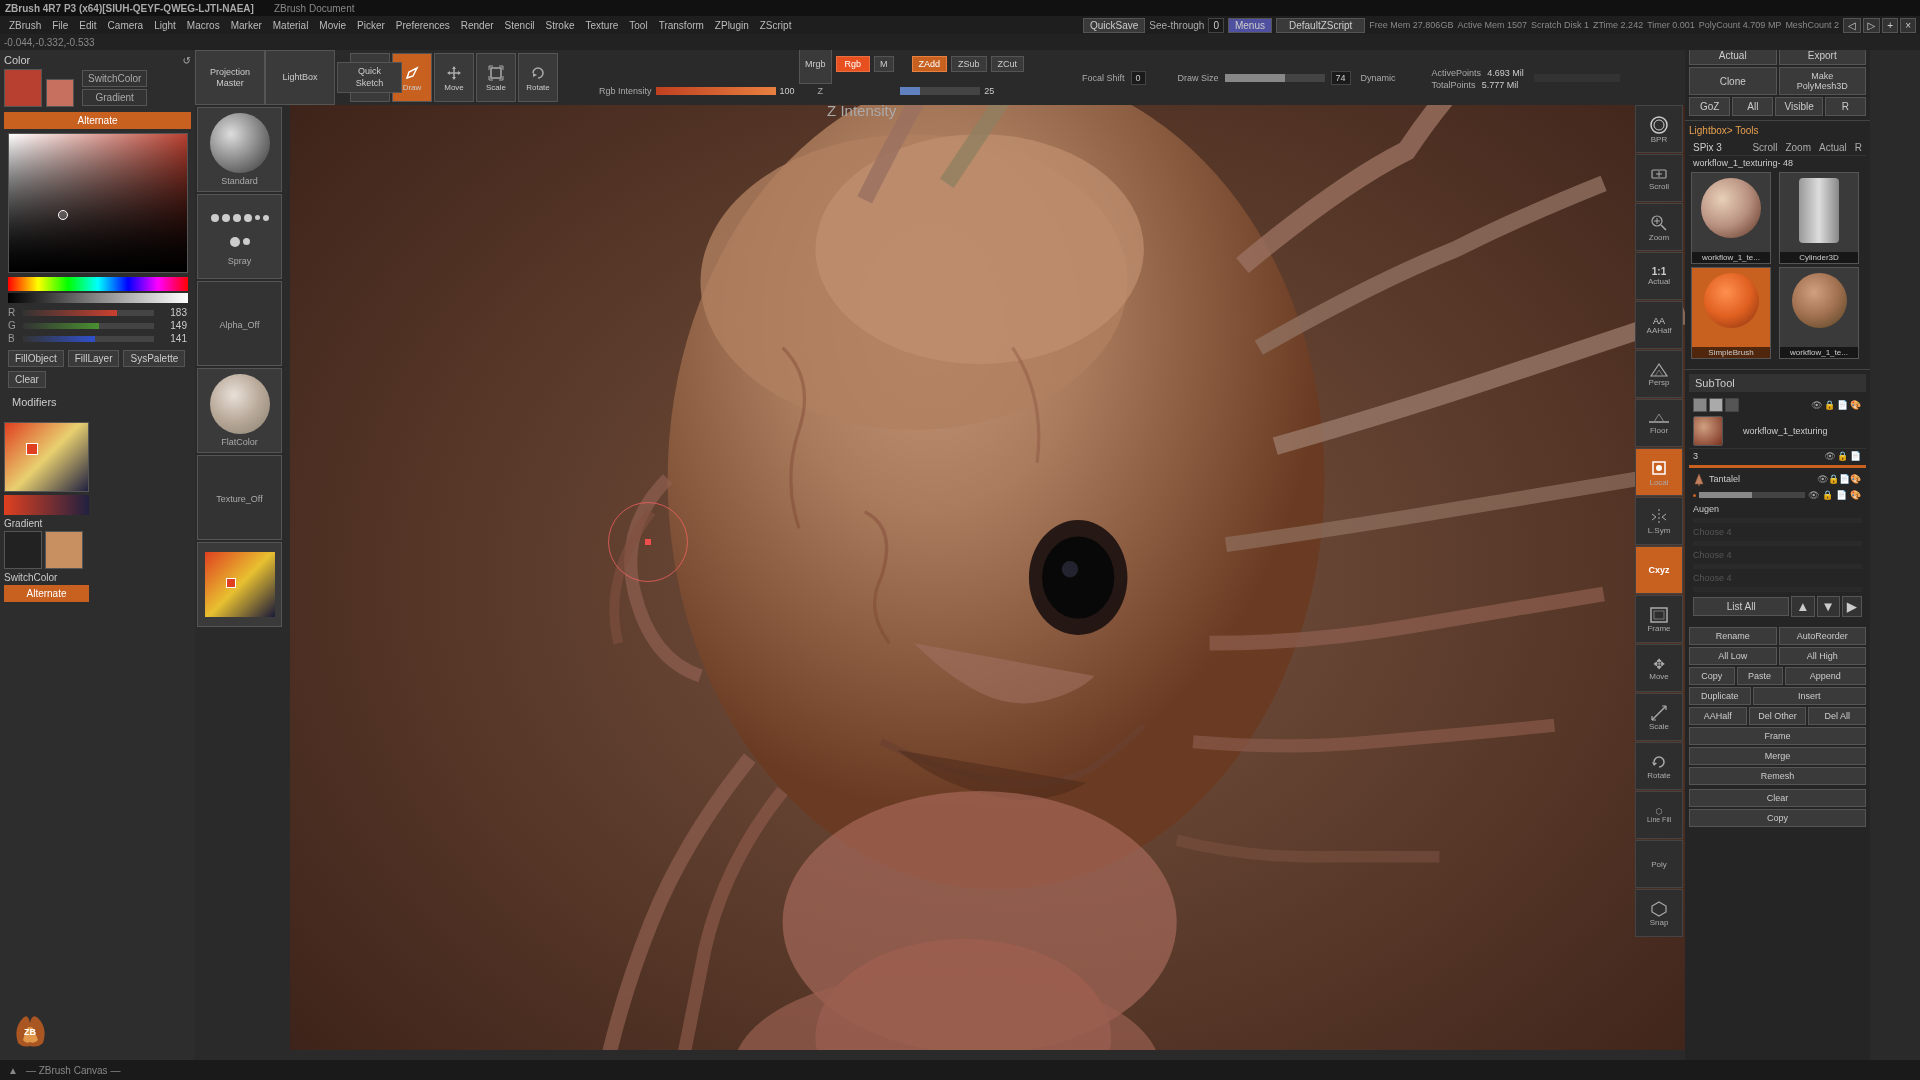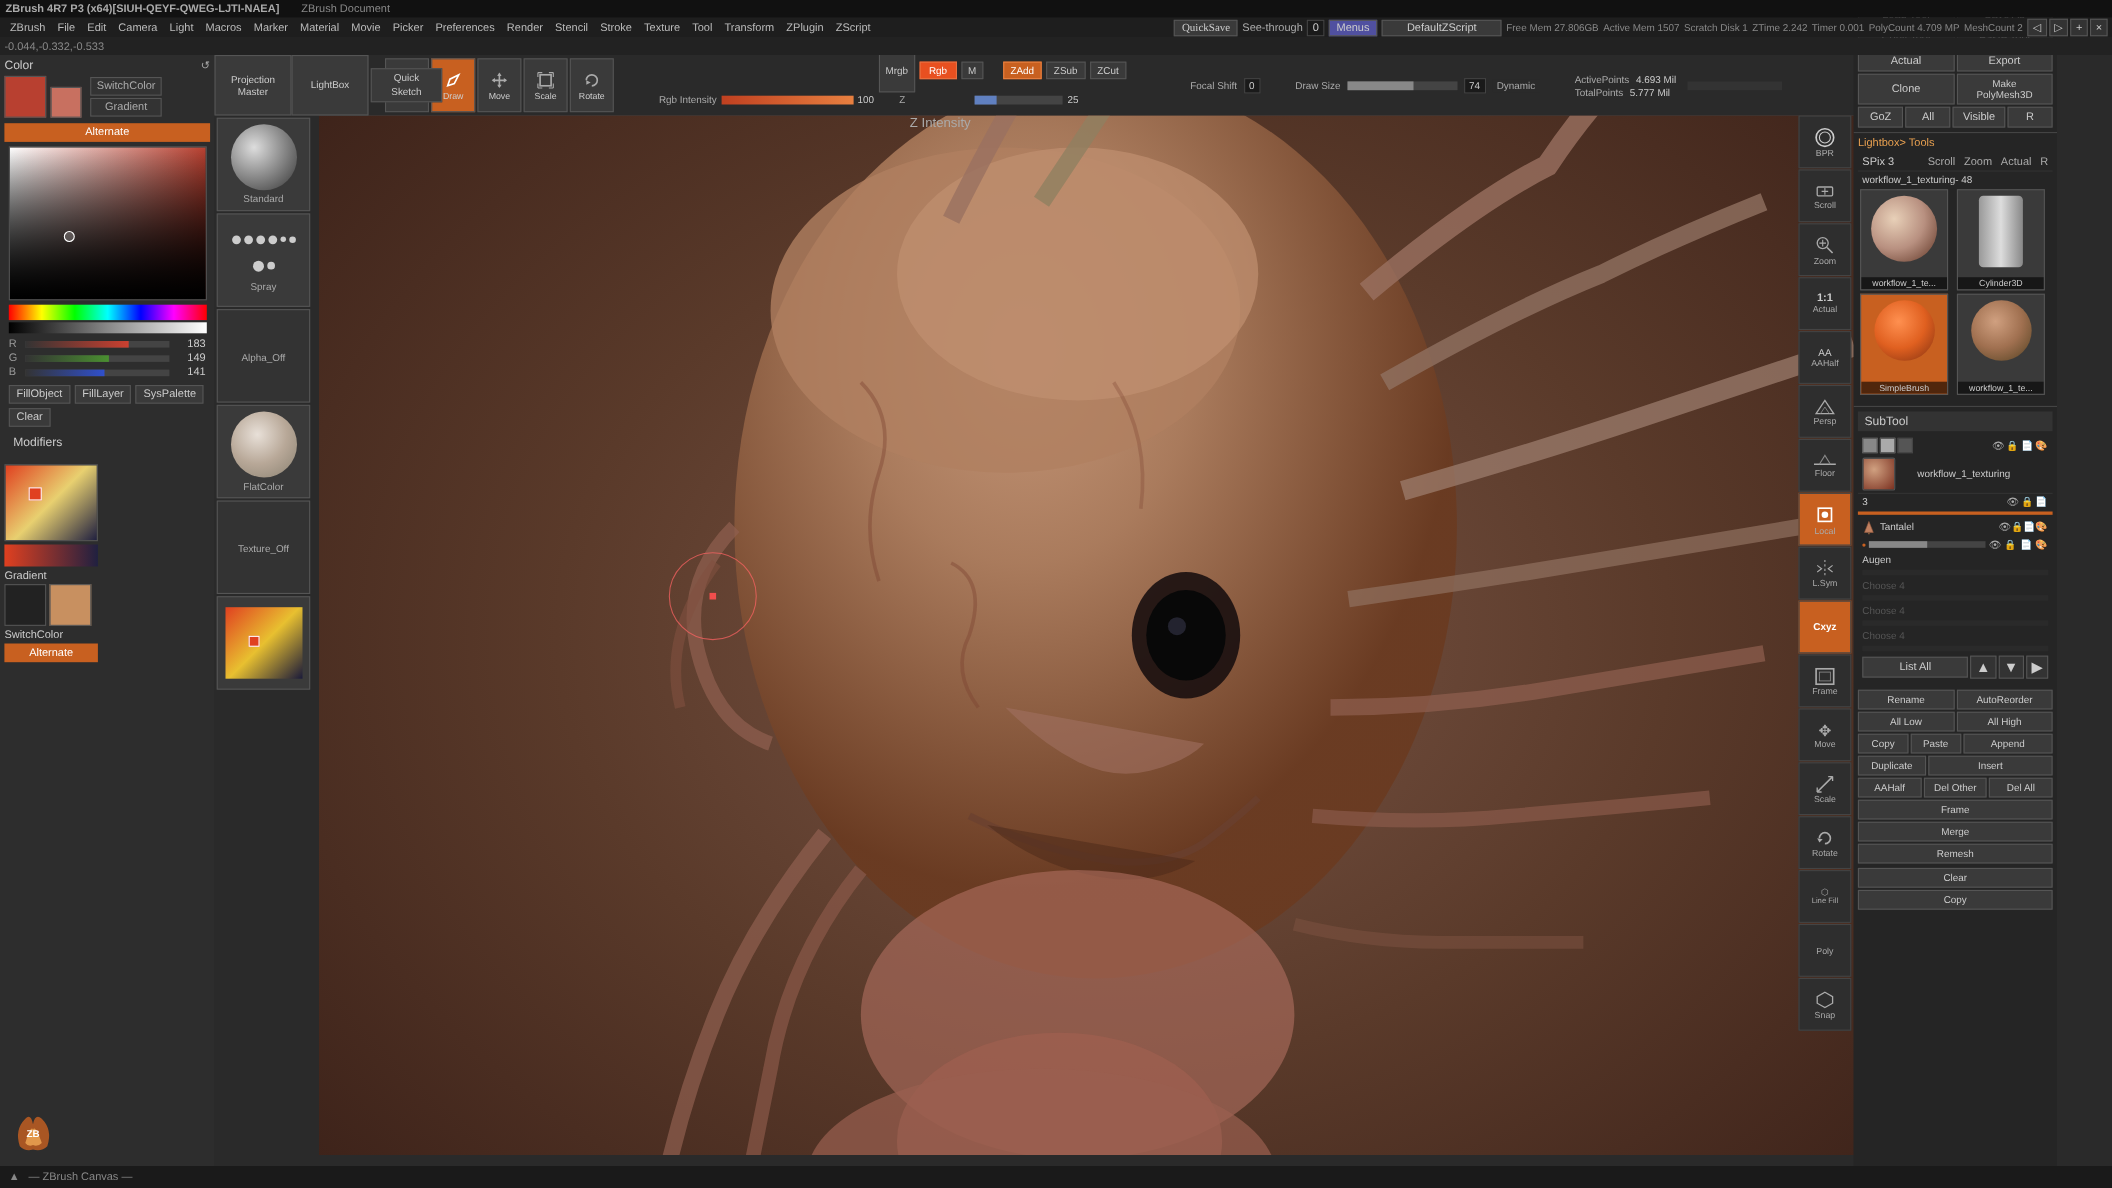--- a/index.html
+++ b/index.html
@@ -512,25 +512,25 @@
   <span class="menu-item">Render</span>
   <span class="menu-item">Stencil</span>
   <span class="menu-item">Stroke</span>
   <span class="menu-item">Texture</span>
   <span class="menu-item">Tool</span>
   <span class="menu-item">Transform</span>
   <span class="menu-item">ZPlugin</span>
   <span class="menu-item">ZScript</span>
 
   <div style="margin-left:auto; display:flex; align-items:center; gap:4px;">
-    <button class="fr-btn" style="padding:1px 6px; font-size:10px;font-family:Liberation Serif, serif;">QuickSave</button>
+    <button class="fr-btn" style="padding:1px 6px; font-size:10px;">QuickSave</button>
     <span style="font-size:10px; color:#aaa;">See-through</span>
     <span style="font-size:10px; color:#ccc; background:#1a1a1a; padding:1px 4px; border:1px solid #444;">0</span>
     <button class="fr-btn" style="padding:1px 6px; font-size:10px; background:#5050a0;">Menus</button>
-    <button class="fr-btn" style="padding:1px 22px; font-size:10px;">DefaultZScript</button>
+    <button class="fr-btn" style="padding:1px 12px; font-size:10px;">DefaultZScript</button>
 
     <span style="font-size:9px; color:#888;">Free Mem 27.806GB</span>
     <span style="font-size:9px; color:#888;">Active Mem 1507</span>
     <span style="font-size:9px; color:#888;">Scratch Disk 1</span>
     <span style="font-size:9px; color:#888;">ZTime 2.242</span>
     <span style="font-size:9px; color:#888;">Timer 0.001</span>
     <span style="font-size:9px; color:#888;">PolyCount 4.709 MP</span>
     <span style="font-size:9px; color:#888;">MeshCount 2</span>
 
     <div style="display:flex; gap:2px;">
@@ -748,21 +748,21 @@
 </div>
 
 <div style="position:absolute; top:76px; left:595px; right:300px; height:29px; display:flex; align-items:center; gap:4px; z-index:90; padding:0 4px;">
   <span style="font-size:9px; color:#aaa;">Rgb Intensity</span>
   <div style="width:120px; height:8px; background:#444; cursor:pointer; position:relative;">
     <div style="width:100%; height:100%; background:linear-gradient(to right, #c04020, #e88040);"></div>
   </div>
   <span style="font-size:9px; color:#ccc;">100</span>
   <div style="width:15px;"></div>
   <span style="font-size:9px; color:#aaa;">Z</span>
-  <span style="font-size:12px; color:#aaa;margin-top:40px;">Z Intensity</span>
+  <span style="font-size:15px; color:#aaa;margin-top:40px;">Z Intensity</span>
   <div style="width:80px; height:8px; background:#444; cursor:pointer;">
     <div style="width:25%; height:100%; background:#6080c0;"></div>
   </div>
   <span style="font-size:9px; color:#ccc;">25</span>
 </div>
 
 <div id="focal-row">
   <div style="width:200px;"></div>
   <span style="font-size:9px; color:#aaa;">Focal Shift</span>
   <span style="font-size:9px; color:#ccc; background:#1a1a1a; padding:1px 4px; border:1px solid #444;">0</span>

